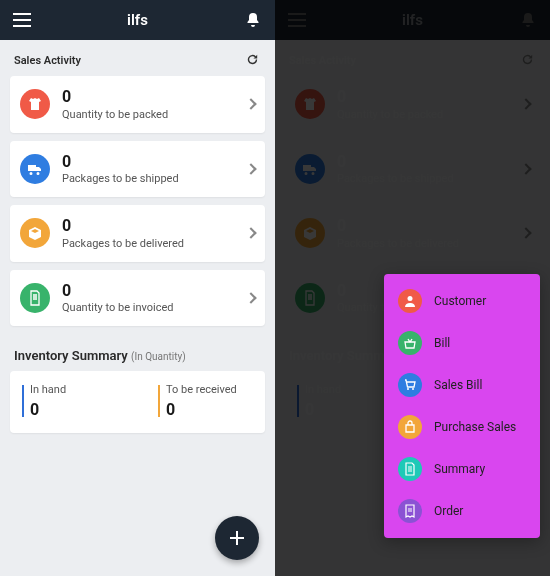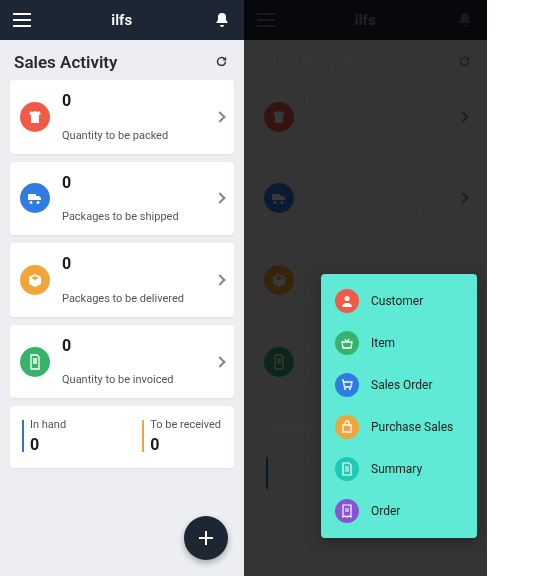--- a/index.html
+++ b/index.html
@@ -1,45 +1,45 @@
 <!DOCTYPE html>
 <html><head>
 <meta charset="utf-8">
 <style>
   * { box-sizing: border-box; margin: 0; padding: 0; }
   body { font-family: -apple-system, BlinkMacSystemFont, "Segoe UI", Roboto, Arial, sans-serif; background: #fff; width: 550px; height: 576px; overflow: hidden; position: relative; }
-  .wrap { display: flex; width: 487px; height: 576px; }
+  .wrap { display: flex; width: 550px; height: 576px; }
   .pane { width: 275px; height: 576px; position: relative; background: #eceef1; overflow: hidden; }
   .header { height: 40px; background: #1d2733; display: flex; align-items: center; justify-content: space-between; padding: 0 12px; }
   .header-title { color: #fff; font-size: 15px; font-weight: 600; }
   .hamburger, .bell { width: 20px; height: 20px; display: flex; align-items: center; justify-content: center; cursor: pointer; }
   .section-title-row { display: flex; align-items: center; justify-content: space-between; padding: 12px 14px 8px; }
-  .section-title { font-size: 17px; font-weight: 600; color: #2a2a2a; }
+  .section-title { font-size: 11px; font-weight: 600; color: #2a2a2a; }
   .refresh { width: 16px; height: 16px; cursor: pointer; }
   .cards { padding: 0 10px; }
   .card { background: #fff; border-radius: 4px; margin-bottom: 8px; display: flex; align-items: center; padding: 12px 10px; box-shadow: 0 1px 2px rgba(0,0,0,0.06); cursor: pointer; }
   .card-icon { width: 30px; height: 30px; border-radius: 50%; display: flex; align-items: center; justify-content: center; flex-shrink: 0; margin-right: 12px; }
   .card-body { flex: 1; }
   .card-value { font-size: 16px; font-weight: 700; color: #1a1a1a; line-height: 1.1; }
-  .card-label { font-size: 11px; color: #555; margin-top: 19px; }
+  .card-label { font-size: 11px; color: #555; margin-top: 2px; }
   .chev { width: 8px; height: 8px; border-top: 2px solid #888; border-right: 2px solid #888; transform: rotate(45deg); }
   .inv-title { padding: 14px 14px 8px; font-size: 13px; font-weight: 600; color: #2a2a2a; }
   .inv-sub { font-size: 10px; font-weight: 400; color: #777; }
   .inv-card { background: #fff; margin: 0 10px; border-radius: 4px; display: flex; padding: 12px 12px 14px; box-shadow: 0 1px 2px rgba(0,0,0,0.06); gap: 41px; }
   .inv-col { flex: 1; padding-left: 8px; position: relative; }
   .inv-col::before { content:""; position:absolute; left:0; top:2px; bottom:2px; width:2px; }
   .inv-col.blue::before { background:#2f6fd8; }
   .inv-col.orange::before { background:#f2a63a; }
   .inv-label { font-size: 11px; color: #555; }
   .inv-value { font-size: 16px; font-weight: 700; color: #1a1a1a; margin-top: 4px; }
   .fab { position: absolute; right: 16px; bottom: 16px; width: 44px; height: 44px; border-radius: 50%; background: #1d2733; color:#fff; display:flex; align-items:center; justify-content:center; font-size: 22px; cursor:pointer; box-shadow: 0 3px 6px rgba(0,0,0,0.3); }
   .overlay { position: absolute; inset: 0; background: rgba(0,0,0,0.78); }
   .dim .header-title, .dim .section-title, .dim .card-value, .dim .card-label, .dim .inv-label, .dim .inv-value, .dim .inv-title { color: rgba(255,255,255,0.55); }
   .dim .card, .dim .inv-card { background: transparent; box-shadow:none; }
-  .menu { position:absolute; right:10px; bottom:38px; width:156px; background:#5eead4; border-radius:4px; box-shadow: 0 4px 16px rgba(0,0,0,0.3); padding:6px 0;margin-left:32px; }
+  .menu { position:absolute; right:10px; bottom:38px; width:156px; background:#d946ef; border-radius:4px; box-shadow: 0 4px 16px rgba(0,0,0,0.3); padding:6px 0;margin-left:32px; }
   .menu-item { display:flex; align-items:center; padding:9px 14px; cursor:pointer; }
   .menu-icon { width:24px; height:24px; border-radius:50%; display:flex; align-items:center; justify-content:center; margin-right:12px; flex-shrink:0; }
   .menu-label { font-size:12px; color:#222; }
   
   .c-red{background:#f05a47;} .c-blue{background:#2f7de1;} .c-orange{background:#f2a63a;} .c-green{background:#38b36b;}
   .c-teal{background:#1ec9b7;} .c-purple{background:#8b52d4;}
   svg { display:block; }
 </style>
 </head>
 <body>
@@ -114,20 +114,24 @@
             </svg>
         </div>
         <div class="card-body">
           <div class="card-value">0</div>
           <div class="card-label">Quantity to be invoiced</div>
         </div>
         <div class="chev"></div>
       </div>
     </div>
 
+    <div class="inv-title">
+      <span>Inventory Summary</span>
+      <span class="inv-sub">(In Quantity)</span>
+    </div>
     <div class="inv-card">
       <div class="inv-col blue">
         <div class="inv-label">In hand</div>
         <div class="inv-value">0</div>
       </div>
       <div class="inv-col orange">
         <div class="inv-label">To be received</div>
         <div class="inv-value">0</div>
       </div>
     </div>
@@ -240,31 +244,31 @@
             </svg>
           </div>
         <div class="menu-label">Customer</div>
       </div>
       <div class="menu-item">
         <div class="menu-icon c-green">
             <svg width="14" height="14" viewBox="0 0 14 14">
               <path d="M2 6h10l-1 6H3L2 6Zm3-3l2 3 2-3" stroke="#fff" stroke-width="1.3" fill="none"></path>
             </svg>
           </div>
-        <div class="menu-label">Item</div>
+        <div class="menu-label">Bill</div>
       </div>
       <div class="menu-item">
         <div class="menu-icon c-blue">
             <svg width="14" height="14" viewBox="0 0 14 14">
               <path d="M2 2h1l1.5 7H11l1-5H4" stroke="#fff" stroke-width="1.3" fill="none"></path>
               <circle cx="5" cy="11" r="1" fill="#fff"></circle>
               <circle cx="10" cy="11" r="1" fill="#fff"></circle>
             </svg>
           </div>
-        <div class="menu-label">Sales Order</div>
+        <div class="menu-label">Sales Bill</div>
       </div>
       <div class="menu-item">
         <div class="menu-icon c-orange">
             <svg width="14" height="14" viewBox="0 0 14 14">
               <path d="M3 5h8v7H3V5Zm2 0V3a2 2 0 0 1 4 0v2" stroke="#fff" stroke-width="1.3" fill="none"></path>
             </svg>
           </div>
         <div class="menu-label">Purchase Sales</div>
       </div>
       <div class="menu-item">

